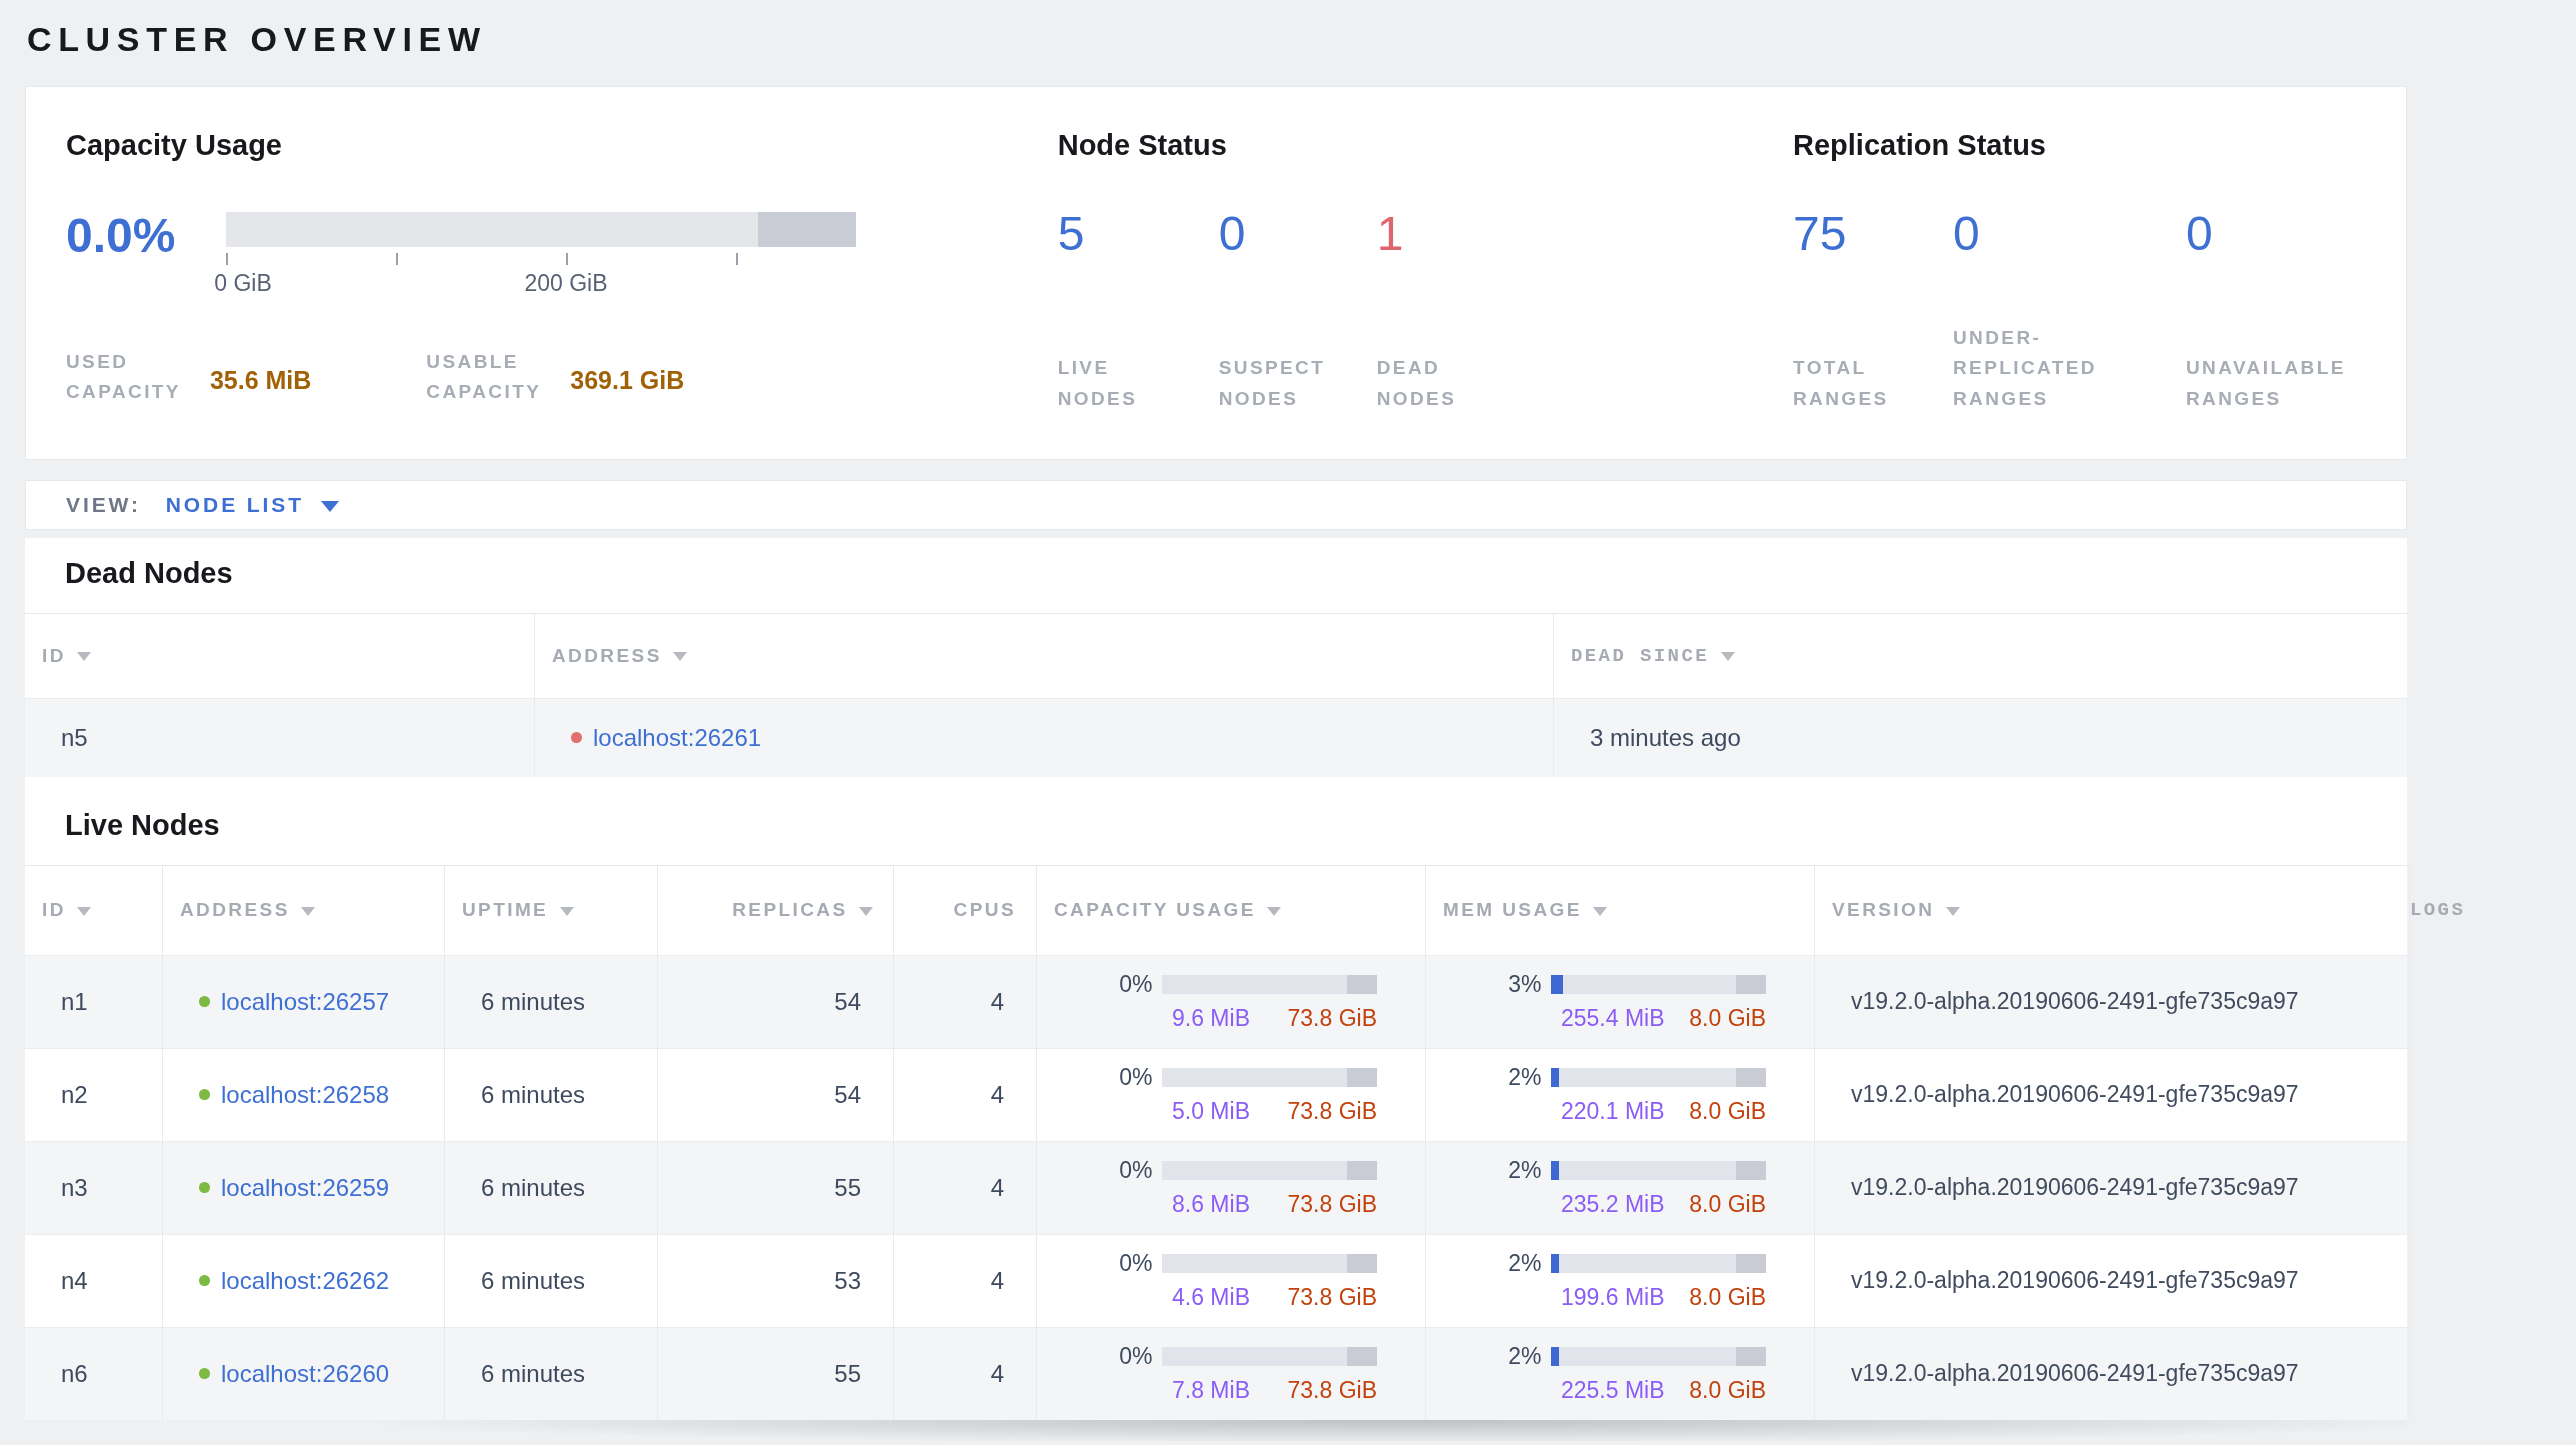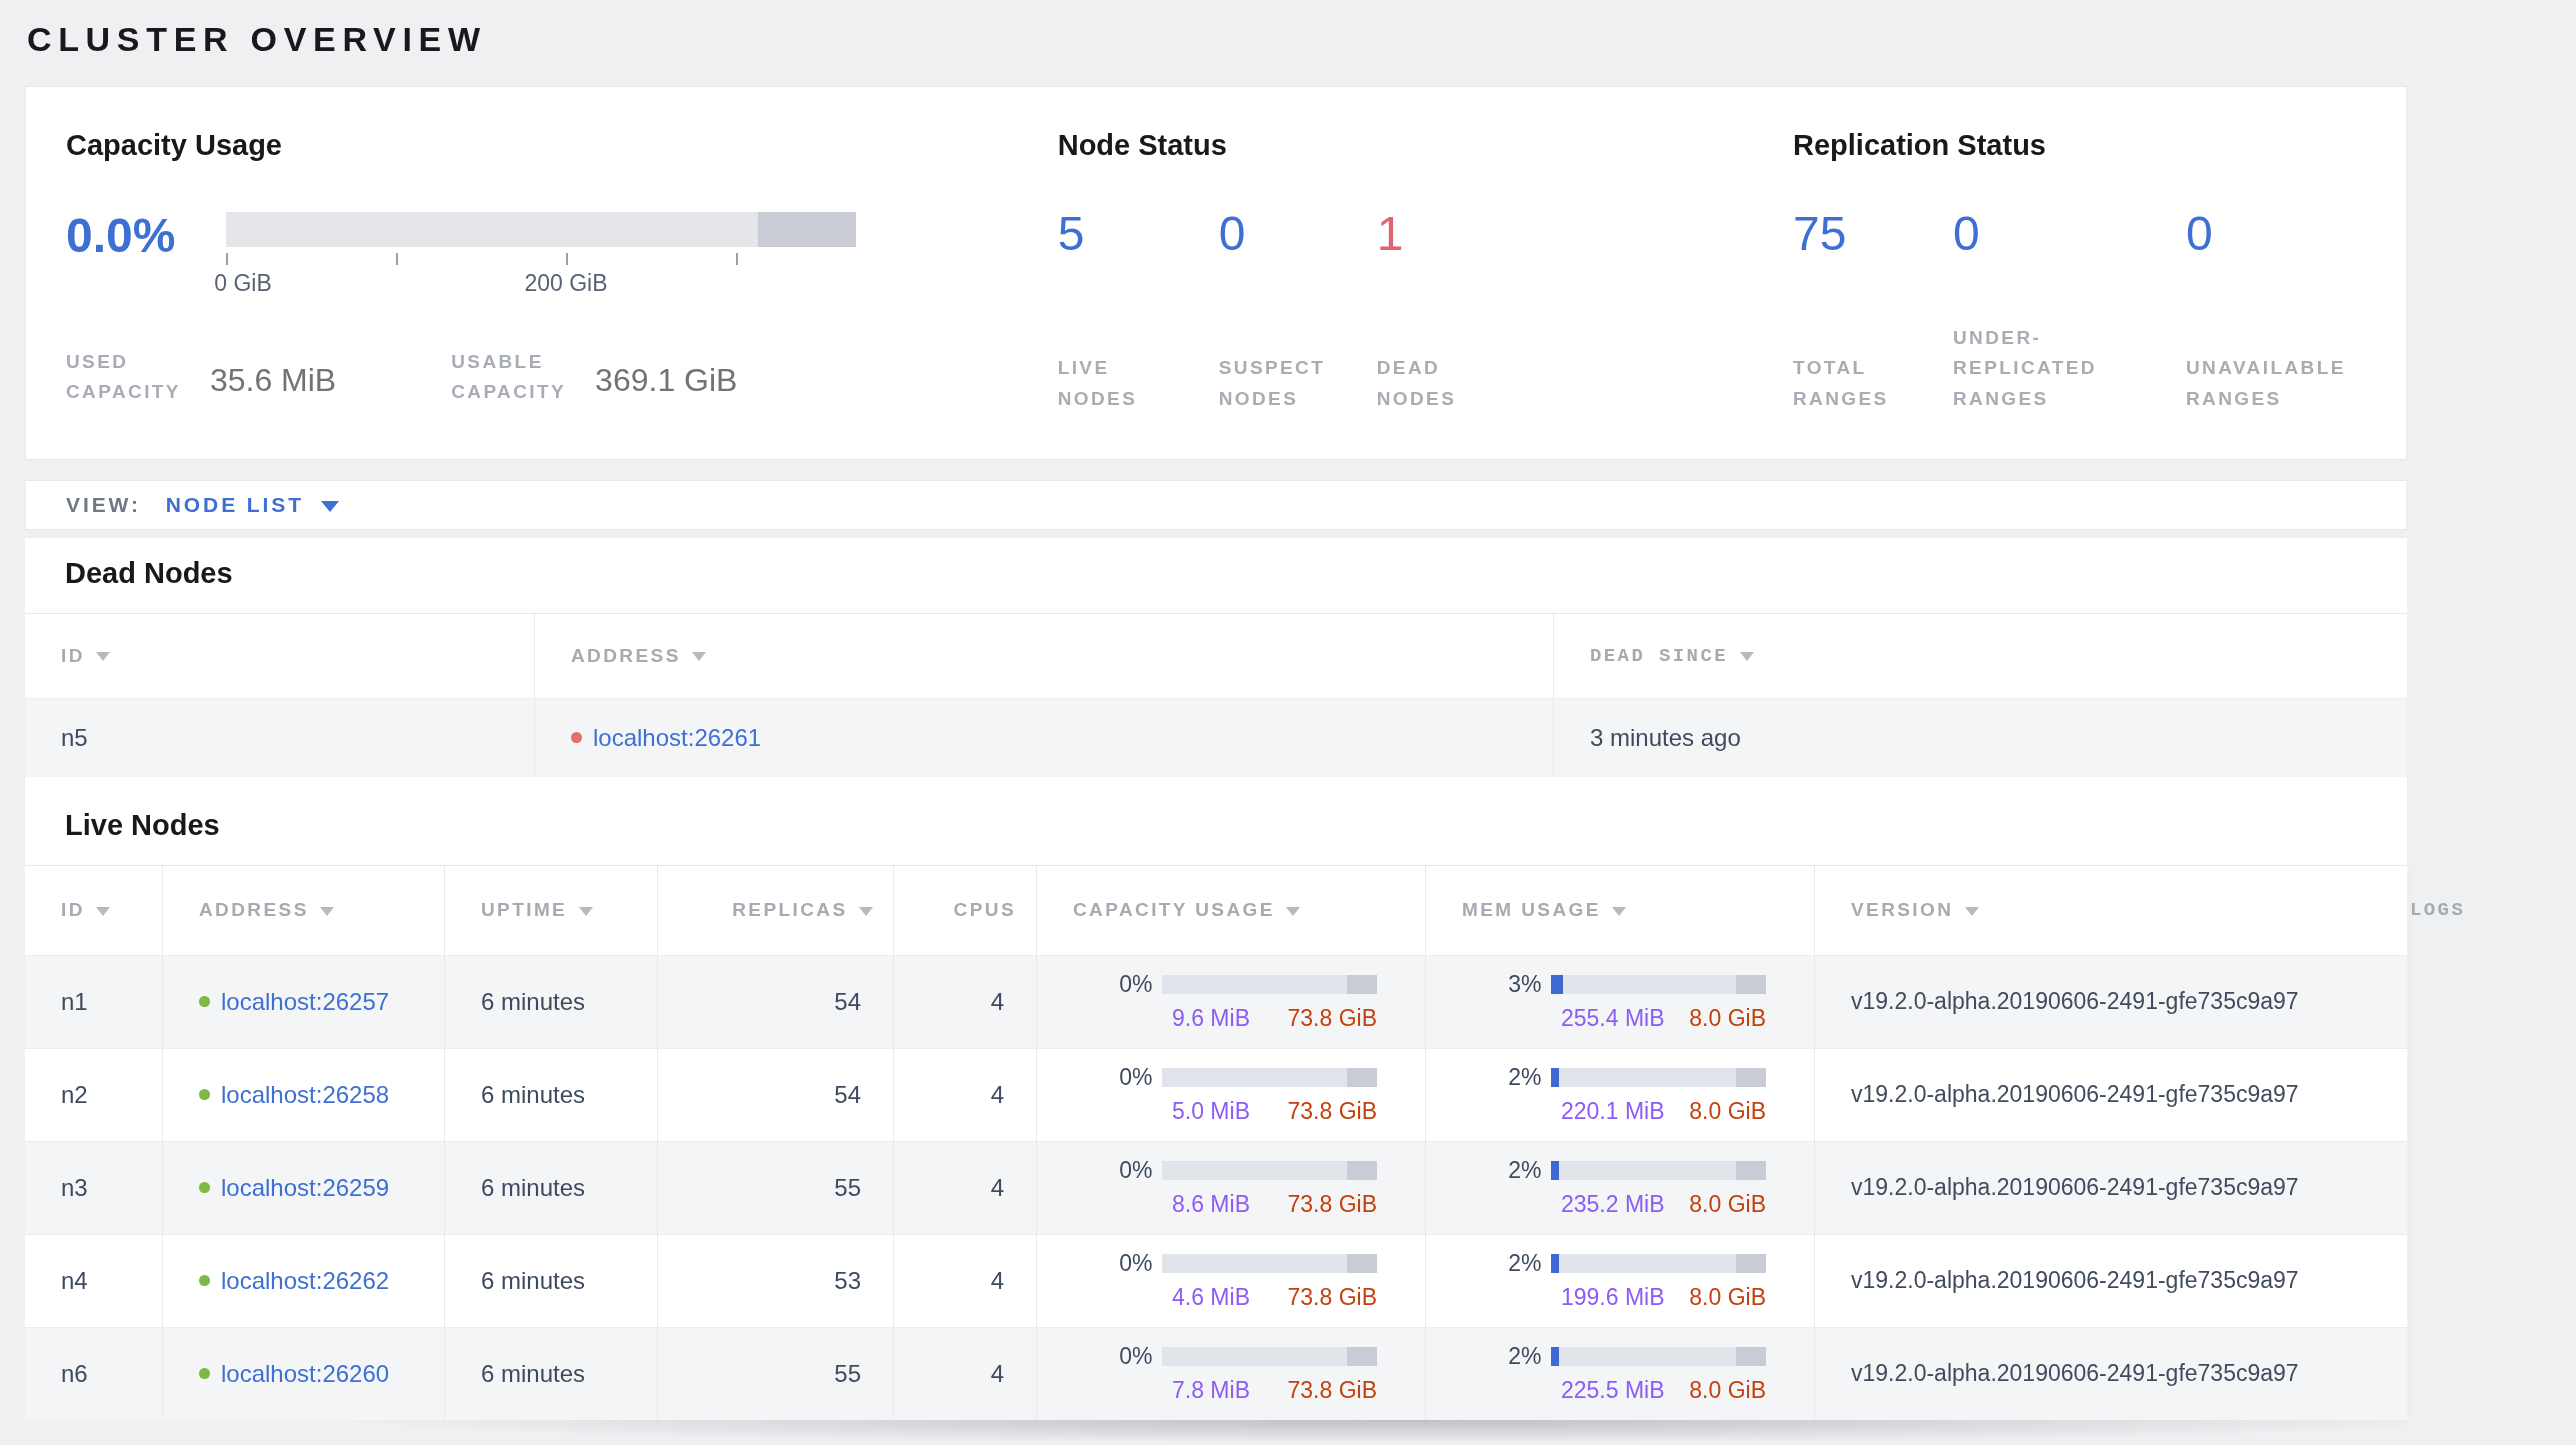--- a/index.html
+++ b/index.html
@@ -38,21 +38,21 @@
   .cap-ticklabels { position: relative; height: 29px; margin-top: 3.8px; }
   .cap-ticklabel { position: absolute; transform: translateX(-50%); font-size: 23px; color: #596273; white-space: nowrap; }
 
   .cap-stats { display: flex; margin-top: 48px; }
   .stat { display: flex; align-items: center; }
   .stat + .stat { margin-left: 115px; }
   .stat-label {
     font-size: 19px; font-weight: 600; color: #a8adb5;
     letter-spacing: 2.4px; line-height: 1.6; white-space: pre-line;
   }
-  .stat-value { font-size: 32px; font-weight: 400; color: #737373; margin-left: 29px; position: relative; top: 2.9px; white-space: nowrap; }
+  .stat-value { font-size: 25px; font-weight: 700; color: #a16207; margin-left: 29px; position: relative; top: 2.9px; white-space: nowrap; }
 
   .status-stats { display: flex; margin-top: 48px; height: 204px; }
   .scol { display: flex; flex-direction: column; justify-content: space-between; }
   .snum { font-size: 48px; font-weight: 500; color: #3e6fd3; line-height: 1; }
   .snum.red { color: #e0646e; }
 
   
   .view-bar {
     margin-top: 20px; height: 50px; background: #fff;
     border: 1px solid #e7e8ea; display: flex; align-items: center; padding-left: 40px;
@@ -71,21 +71,21 @@
   .tbl-title { font-size: 29px; font-weight: 700; color: #17191d; padding: 19px 0 23px 40px; }
   .tbl-title.second { padding-top: 32px; }
 
   .dt-grid { display: grid; grid-template-columns: 510px 1019px 1fr; }
   .lt-grid { display: grid; grid-template-columns: 138px 282px 213px 236px 143px 389px 389px 595px 1fr; }
 
   .thead { border-top: 1px solid #e7e8ea; }
   .th {
     display: flex; align-items: center;
     font-size: 19px; font-weight: 700; color: #a6aab2; letter-spacing: 2.4px;
-    border-right: 1px solid #e9eaec; padding-left: 36px; white-space: nowrap;
+    border-right: 1px solid #e9eaec; padding-left: 17px; white-space: nowrap;
   }
   .dt-grid .th { height: 84px; }
   .lt-grid .th { height: 89px; }
   .th:last-child { border-right: none; font-family: Liberation Mono, monospace; }
   .th.right { justify-content: flex-end; padding-left: 0; padding-right: 20px; }
   .th.center { justify-content: center; padding-left: 0; }
   .sort-arrow {
     width: 0; height: 0; margin-left: 11.5px; position: relative; top: 1px;
     border-left: 7.6px solid transparent; border-right: 7.6px solid transparent;
     border-top: 9.5px solid #b6bac0;

